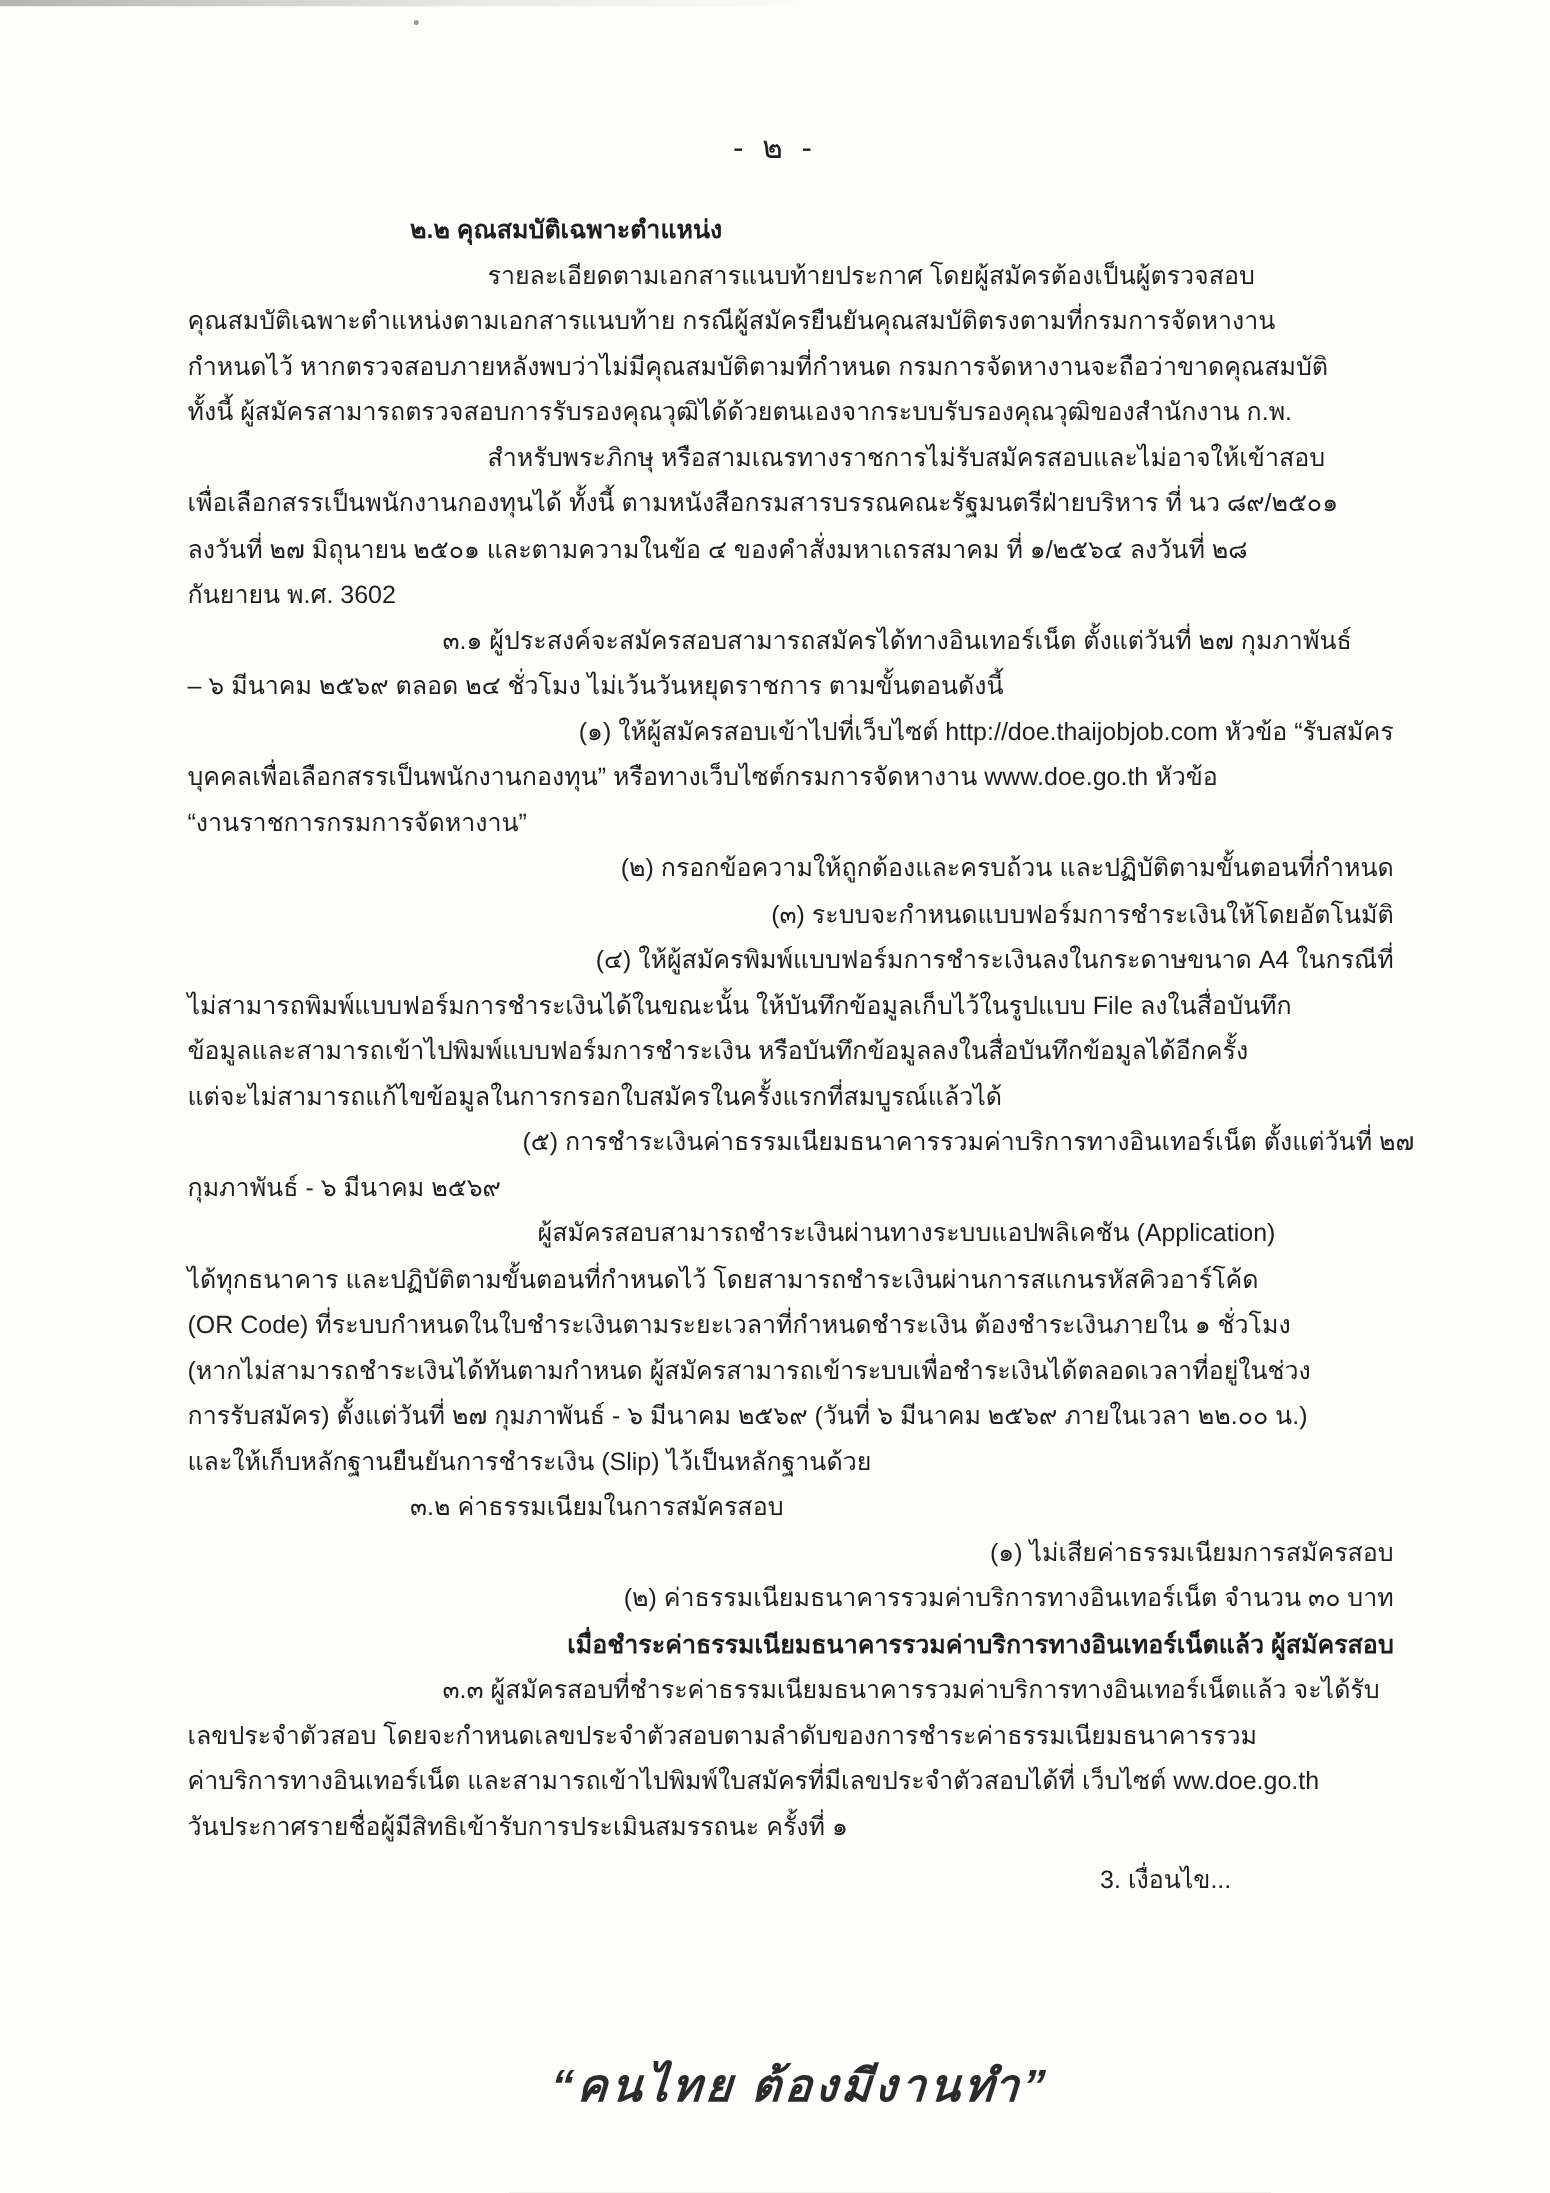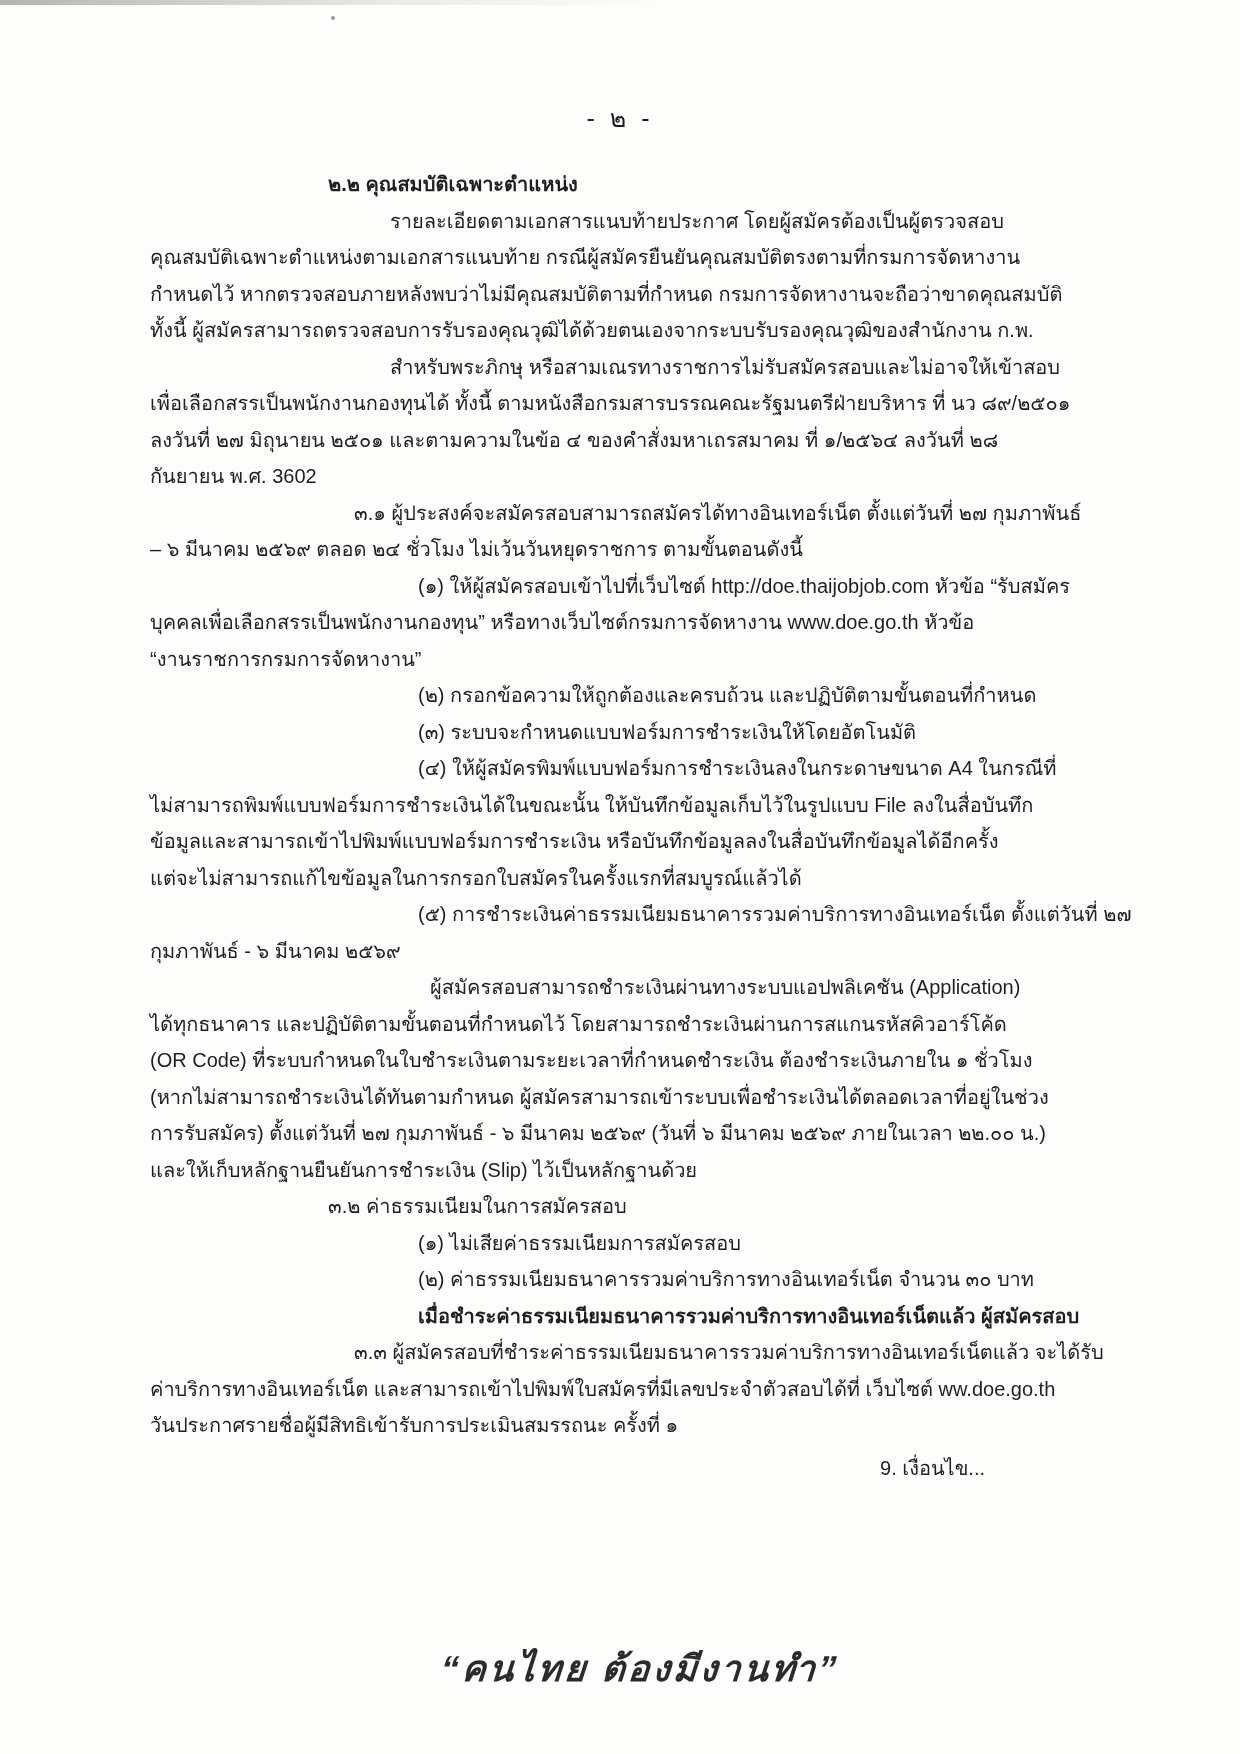--- a/index.html
+++ b/index.html
@@ -28,21 +28,21 @@
   .content {
     position:absolute; top:146px; left:150px; width:965px;
     font-size:20px;
   }
   .ln { line-height:36.5px; white-space:nowrap; }
   .h  { font-weight:bold; }
   .b  { font-weight:bold; }
   .i1 { margin-left:178px; }   
   .i2 { margin-left:204px; }   
   .pi { margin-left:240px; }   
-  .i3 { margin-left:268px; }   
+  .i3 { margin-left:268px;text-align:right; }   
   .i3b{ margin-left:280px; }   
   .right { text-align:right; padding-right:130px; }
   .gap-md { margin-top:20px; }
   .gap-lg { margin-top:14px; }
   .gap-sm { margin-top:6px; }
   .slogan {
     position:absolute; top:1645px; left:40px; right:0;
     text-align:center;
     font-size:36px; line-height:48px;
     font-style:italic; font-weight:bold;
@@ -88,19 +88,20 @@
     <div class="ln">ได้ทุกธนาคาร และปฏิบัติตามขั้นตอนที่กำหนดไว้ โดยสามารถชำระเงินผ่านการสแกนรหัสคิวอาร์โค้ด</div>
     <div class="ln">(OR Code) ที่ระบบกำหนดในใบชำระเงินตามระยะเวลาที่กำหนดชำระเงิน ต้องชำระเงินภายใน ๑ ชั่วโมง</div>
     <div class="ln">(หากไม่สามารถชำระเงินได้ทันตามกำหนด ผู้สมัครสามารถเข้าระบบเพื่อชำระเงินได้ตลอดเวลาที่อยู่ในช่วง</div>
     <div class="ln">การรับสมัคร) ตั้งแต่วันที่ ๒๗ กุมภาพันธ์ - ๖ มีนาคม ๒๕๖๙ (วันที่ ๖ มีนาคม ๒๕๖๙ ภายในเวลา ๒๒.๐๐ น.)</div>
     <div class="ln">และให้เก็บหลักฐานยืนยันการชำระเงิน (Slip) ไว้เป็นหลักฐานด้วย</div>
     <div class="ln i1">๓.๒ ค่าธรรมเนียมในการสมัครสอบ</div>
     <div class="ln i3">(๑) ไม่เสียค่าธรรมเนียมการสมัครสอบ</div>
     <div class="ln i3">(๒) ค่าธรรมเนียมธนาคารรวมค่าบริการทางอินเทอร์เน็ต จำนวน ๓๐ บาท</div>
     <div class="ln b i3">เมื่อชำระค่าธรรมเนียมธนาคารรวมค่าบริการทางอินเทอร์เน็ตแล้ว ผู้สมัครสอบ</div>
     <div class="ln i2">๓.๓ ผู้สมัครสอบที่ชำระค่าธรรมเนียมธนาคารรวมค่าบริการทางอินเทอร์เน็ตแล้ว จะได้รับ</div>
+    <div class="ln">เลขประจำตัวสอบ โดยจะกำหนดเลขประจำตัวสอบตามลำดับของการชำระค่าธรรมเนียมธนาคารรวม</div>
     <div class="ln">ค่าบริการทางอินเทอร์เน็ต และสามารถเข้าไปพิมพ์ใบสมัครที่มีเลขประจำตัวสอบได้ที่ เว็บไซต์ ww.doe.go.th</div>
     <div class="ln">วันประกาศรายชื่อผู้มีสิทธิเข้ารับการประเมินสมรรถนะ ครั้งที่ ๑</div>
-    <div class="ln right gap-sm">9. เงื่อนไข...</div>
+    <div class="ln right gap-sm">3. เงื่อนไข...</div>
   </div>
 
   <div class="slogan">“คนไทย ต้องมีงานทำ”</div>
 </div>
 
 </body></html>

